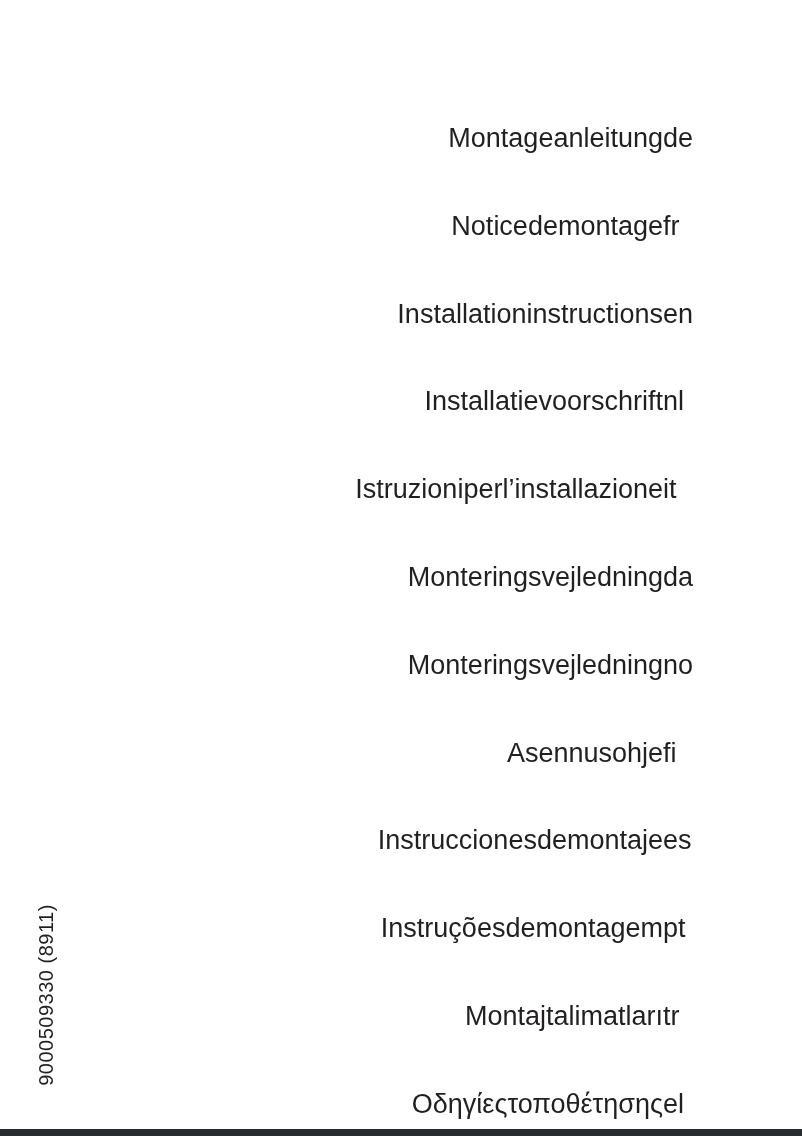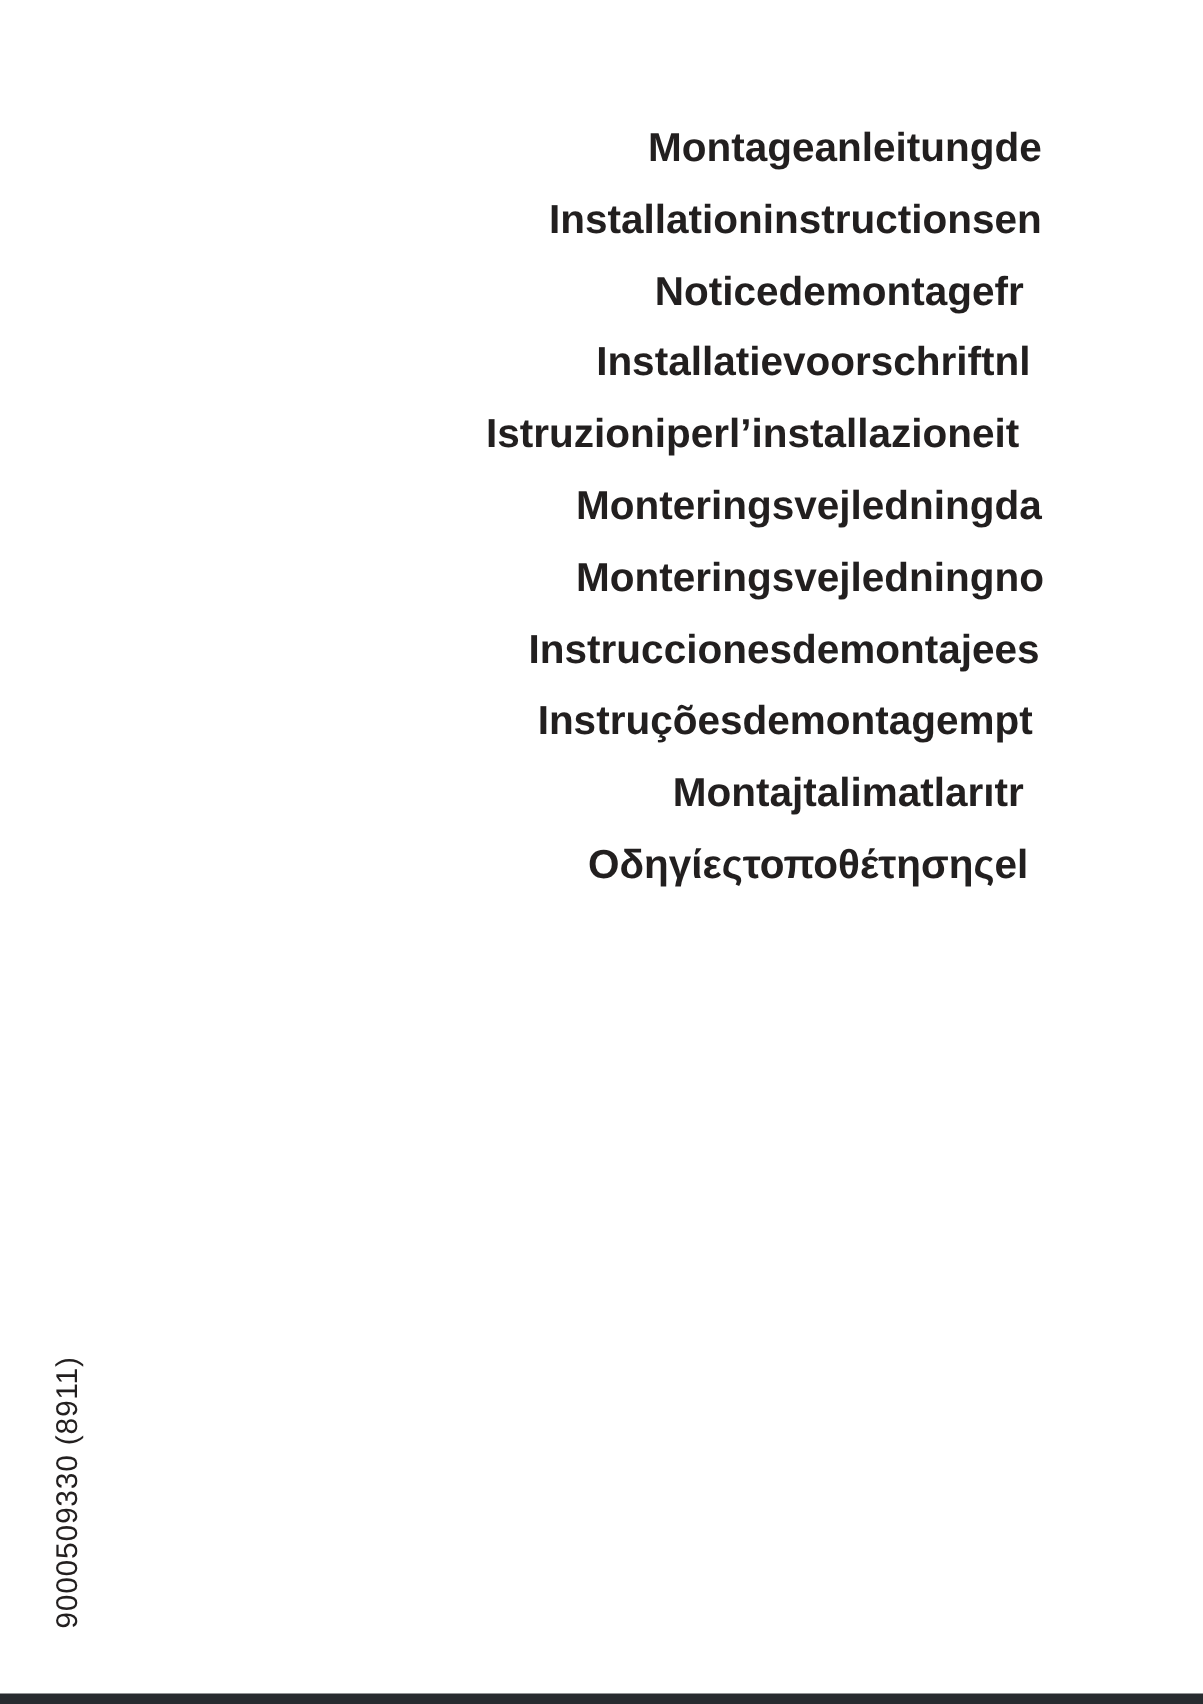--- a/index.html
+++ b/index.html
@@ -20,23 +20,24 @@
   .lang-list {
     position: absolute;
     top: 75px;
     left: 0;
     width: 663px;
   }
   .lang-row {
     text-align: right;
     line-height: 47.8px;
     font-size: 27px;
-    font-weight: bold;
+    font-weight: normal;
     color: var(--text-color);
     white-space: nowrap;
+    margin-top: 40px;
   }
   .lang-title {
     letter-spacing: 0;
   }
   .lang-code {
     display: inline-block;
     width: 0;
     white-space: nowrap;
     text-align: left;
     overflow: visible;
@@ -60,26 +61,27 @@
     height: 7px;
     background: var(--footer-bar-color);
   }
 </style>
 </head>
 <body>
 
 <div class="page">
   <div class="lang-list">
       <div class="lang-row"><span class="lang-title">Montageanleitung</span><span class="lang-code">de</span></div>
+      <div class="lang-row"><span class="lang-title">Noticedemontage</span><span class="lang-code">fr</span></div>
       <div class="lang-row"><span class="lang-title">Installationinstructions</span><span class="lang-code">en</span></div>
-      <div class="lang-row"><span class="lang-title">Noticedemontage</span><span class="lang-code">fr</span></div>
       <div class="lang-row"><span class="lang-title">Installatievoorschrift</span><span class="lang-code">nl</span></div>
       <div class="lang-row"><span class="lang-title">Istruzioniperl’installazione</span><span class="lang-code">it</span></div>
       <div class="lang-row"><span class="lang-title">Monteringsvejledning</span><span class="lang-code">da</span></div>
       <div class="lang-row"><span class="lang-title">Monteringsvejledning</span><span class="lang-code">no</span></div>
+      <div class="lang-row"><span class="lang-title">Asennusohje</span><span class="lang-code">fi</span></div>
       <div class="lang-row"><span class="lang-title">Instruccionesdemontaje</span><span class="lang-code">es</span></div>
       <div class="lang-row"><span class="lang-title">Instruçõesdemontagem</span><span class="lang-code">pt</span></div>
       <div class="lang-row"><span class="lang-title">Montajtalimatları</span><span class="lang-code">tr</span></div>
       <div class="lang-row"><span class="lang-title">Οδηγίεςτοποθέτησης</span><span class="lang-code">el</span></div>
     </div>
   <div class="doc-number">9000509330 (8911)</div>
   <div class="footer-bar"></div>
 </div>
 
 </body></html>

